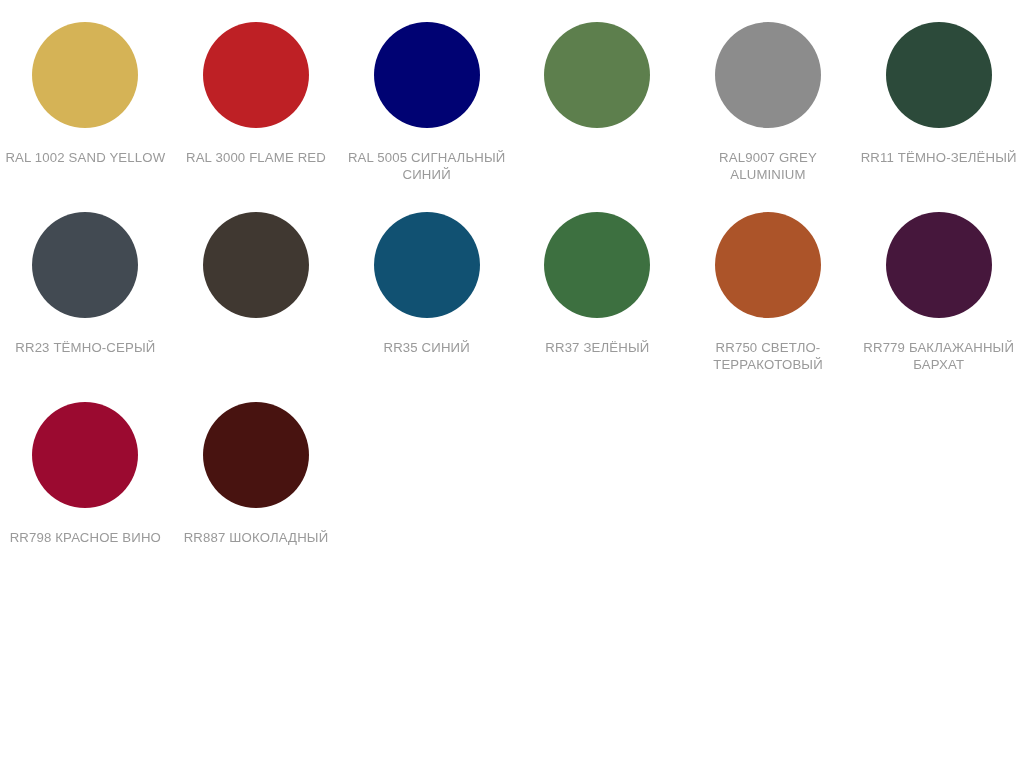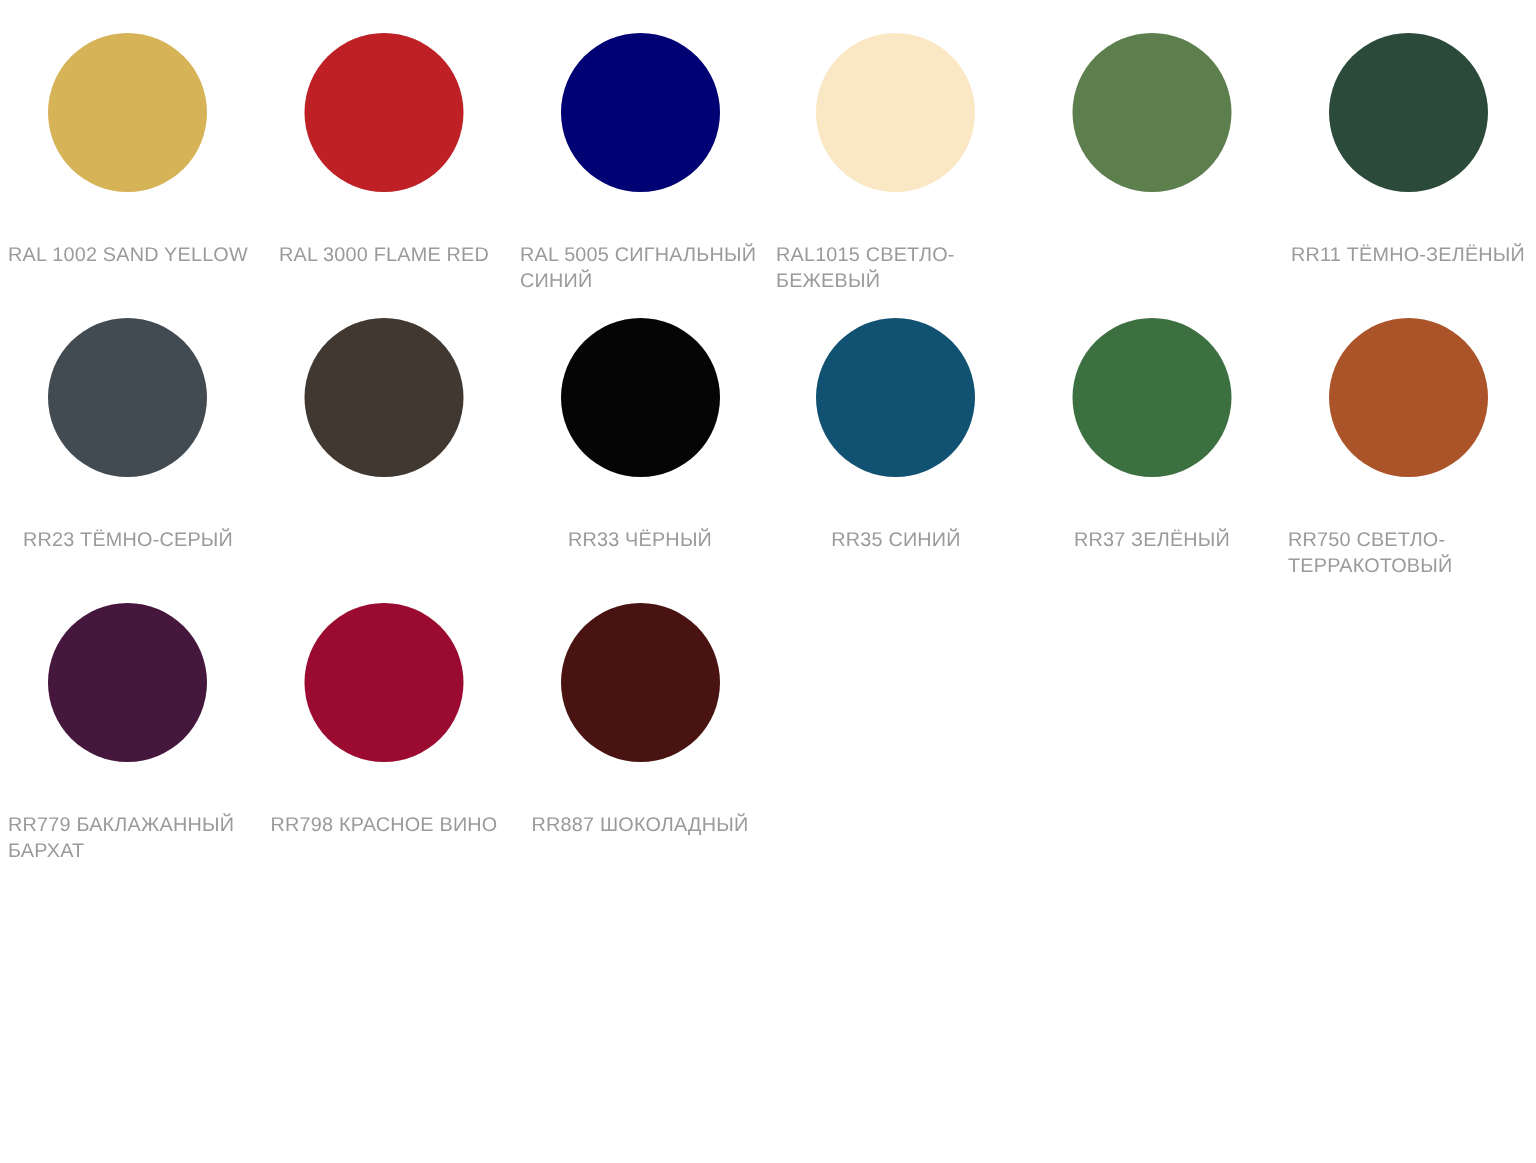--- a/index.html
+++ b/index.html
@@ -34,26 +34,26 @@
   }
 
   .swatch-disc {
     width: 106px;
     height: 106px;
     border-radius: 50%;
     flex: 0 0 auto;
   }
 
   .swatch-label {
-    margin-top: 33px;
+    margin-top: 21px;
     font-size: 13.2px;
     line-height: 17px;
     letter-spacing: 0.15px;
     color: #9a9a9a;
-    text-align: left;
+    text-align: center;
     text-transform: uppercase;
     max-width: 160px;
     font-weight: 400;
     word-break: normal;
   }
 </style>
 </head>
 <body style="background: rgb(255, 255, 255);">
 
 <main id="palette-grid">
@@ -63,40 +63,36 @@
     </div>
     <div class="swatch-cell">
       <div class="swatch-disc" style="background-color: rgb(190, 32, 37);"></div>
       <div class="swatch-label">RAL 3000 FLAME RED</div>
     </div>
     <div class="swatch-cell">
       <div class="swatch-disc" style="background-color: rgb(0, 2, 115);"></div>
       <div class="swatch-label">RAL 5005 СИГНАЛЬНЫЙ СИНИЙ</div>
     </div>
     <div class="swatch-cell">
-      <div class="swatch-disc" style="background-color: rgb(250, 231, 196);"></div>
-      <div class="swatch-label">RAL1015 СВЕТЛО-БЕЖЕВЫЙ</div>
+      <div class="swatch-disc" style="background-color: rgb(93, 127, 77);"></div>
     </div>
     <div class="swatch-cell">
-      <div class="swatch-disc" style="background-color: rgb(93, 127, 77);"></div>
+      <div class="swatch-disc" style="background-color: rgb(140, 140, 140);"></div>
+      <div class="swatch-label">RAL9007 GREY ALUMINIUM</div>
     </div>
     <div class="swatch-cell">
       <div class="swatch-disc" style="background-color: rgb(44, 74, 58);"></div>
       <div class="swatch-label">RR11 ТЁМНО-ЗЕЛЁНЫЙ</div>
     </div>
     <div class="swatch-cell">
       <div class="swatch-disc" style="background-color: rgb(66, 74, 82);"></div>
       <div class="swatch-label">RR23 ТЁМНО-СЕРЫЙ</div>
     </div>
     <div class="swatch-cell">
       <div class="swatch-disc" style="background-color: rgb(64, 56, 49);"></div>
-    </div>
-    <div class="swatch-cell">
-      <div class="swatch-disc" style="background-color: rgb(5, 5, 5);"></div>
-      <div class="swatch-label">RR33 ЧЁРНЫЙ</div>
     </div>
     <div class="swatch-cell">
       <div class="swatch-disc" style="background-color: rgb(17, 81, 114);"></div>
       <div class="swatch-label">RR35 СИНИЙ</div>
     </div>
     <div class="swatch-cell">
       <div class="swatch-disc" style="background-color: rgb(61, 112, 64);"></div>
       <div class="swatch-label">RR37 ЗЕЛЁНЫЙ</div>
     </div>
     <div class="swatch-cell">

